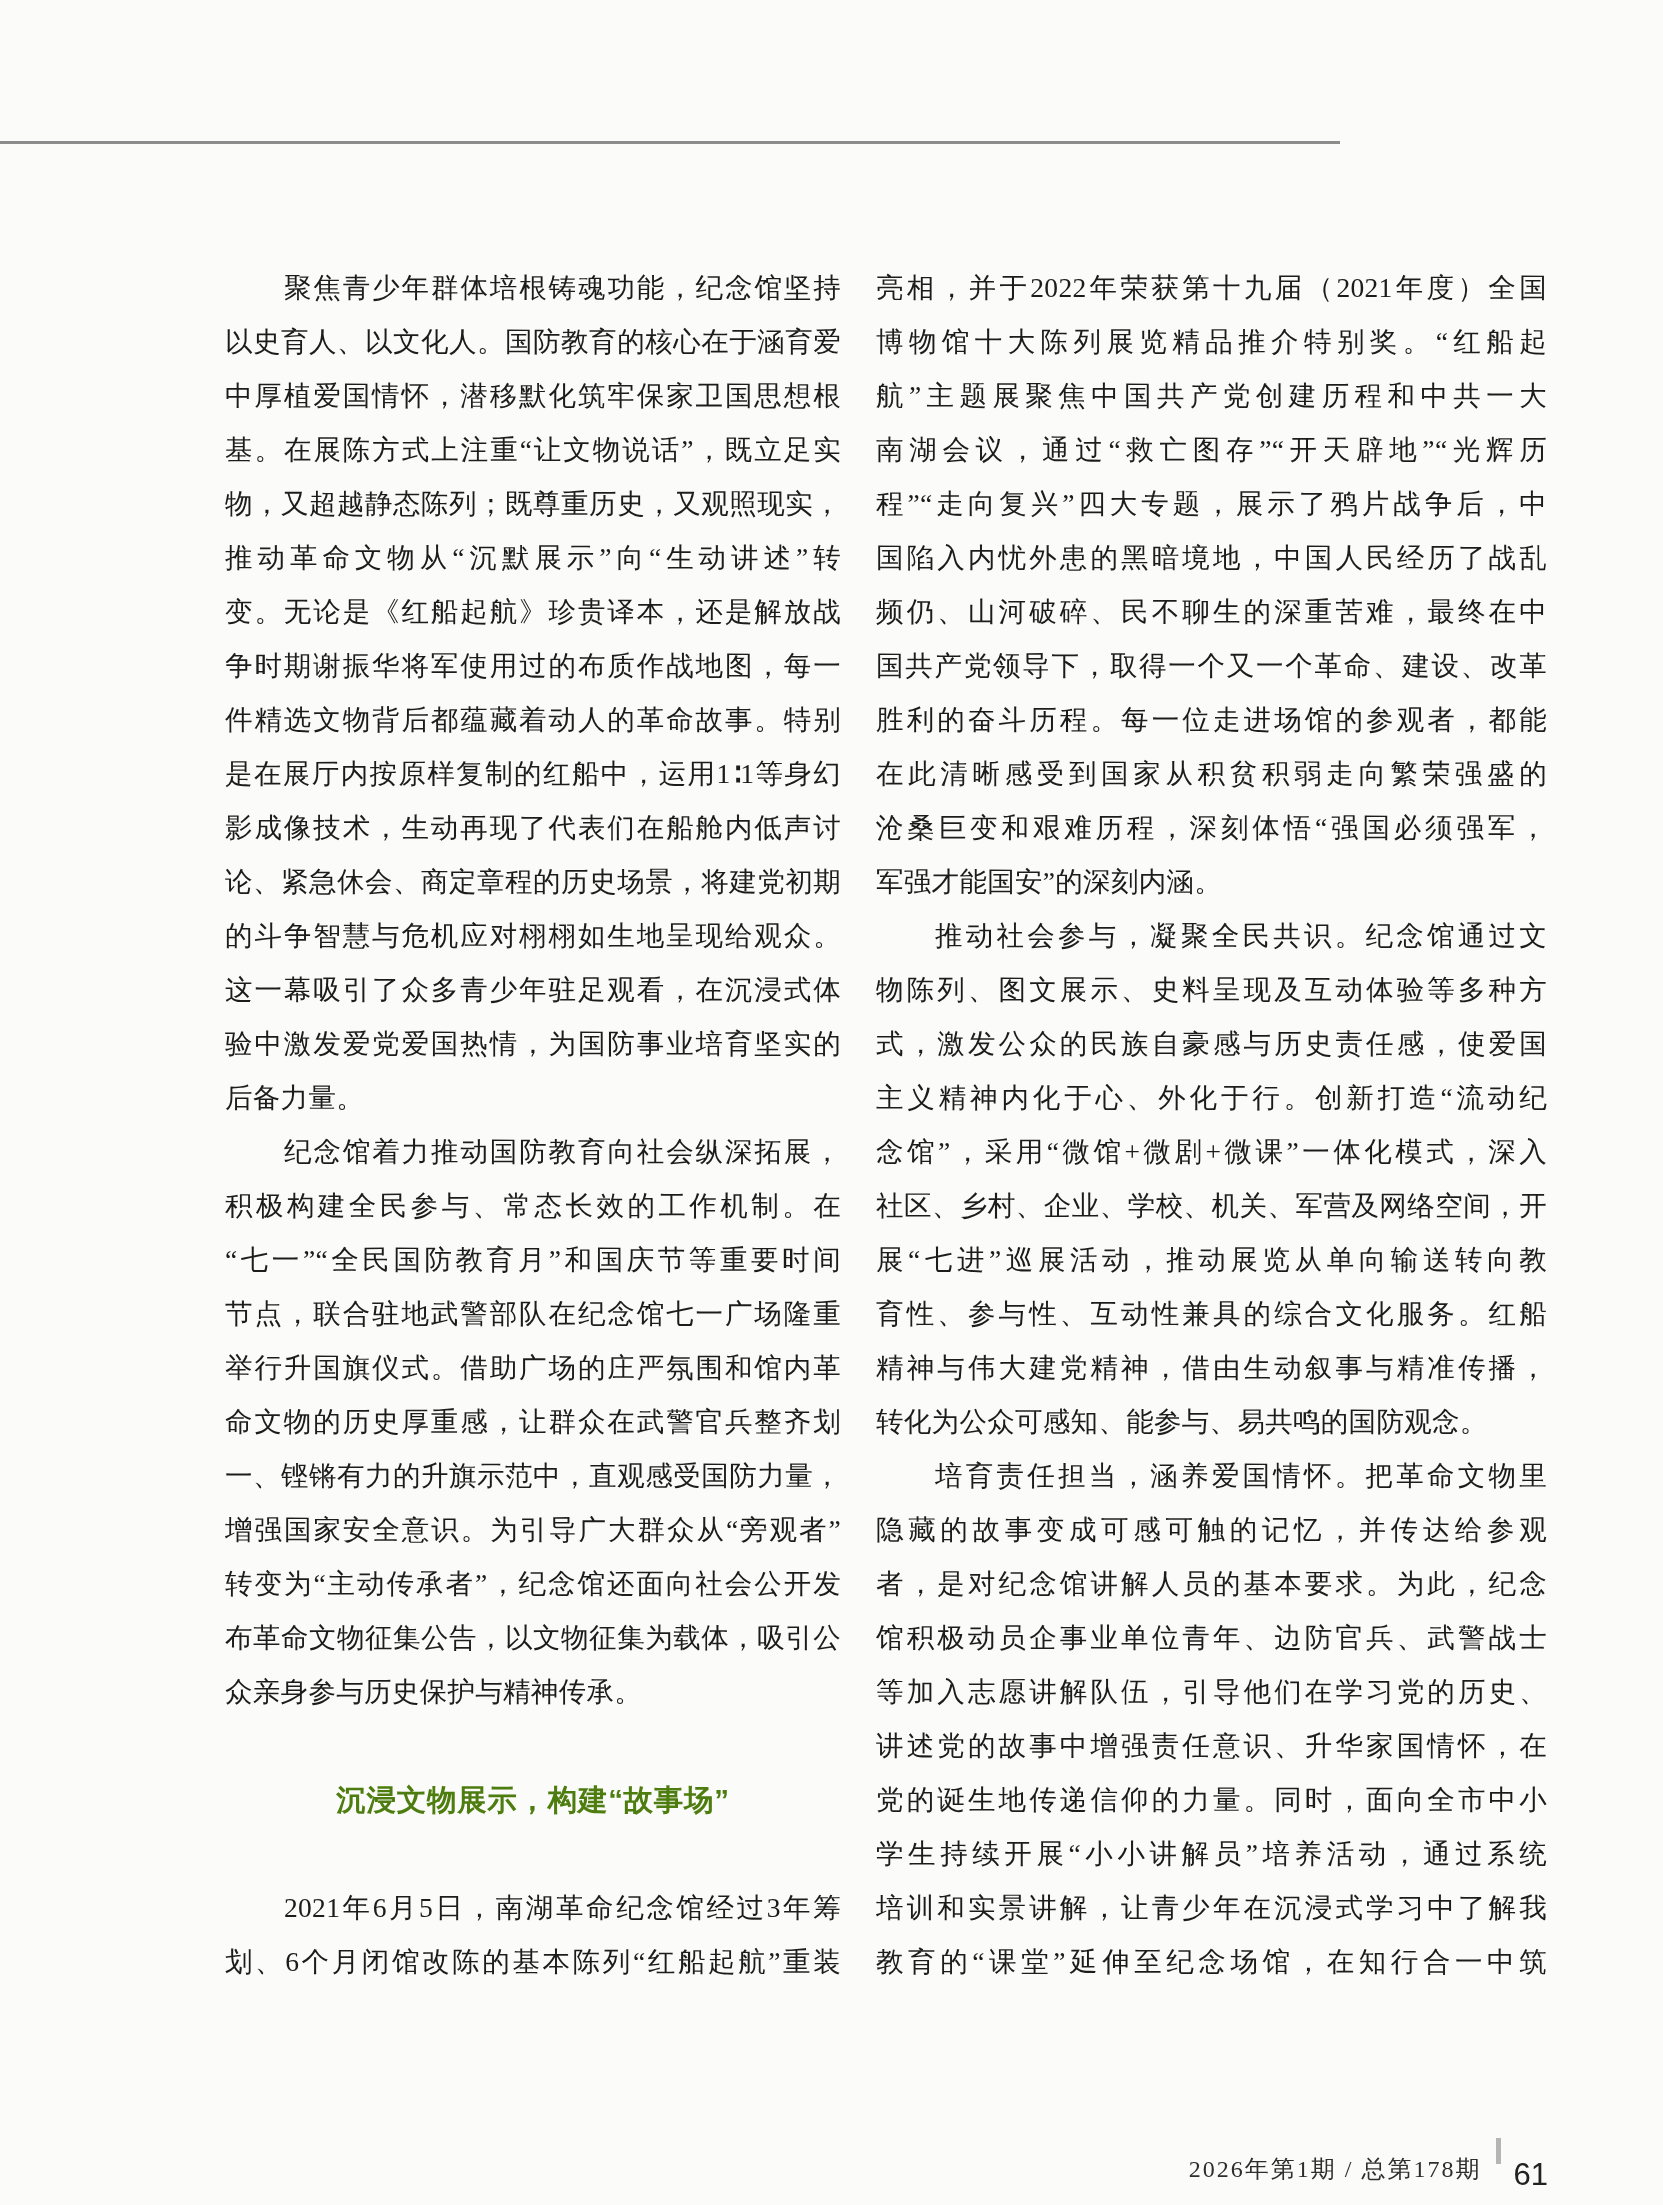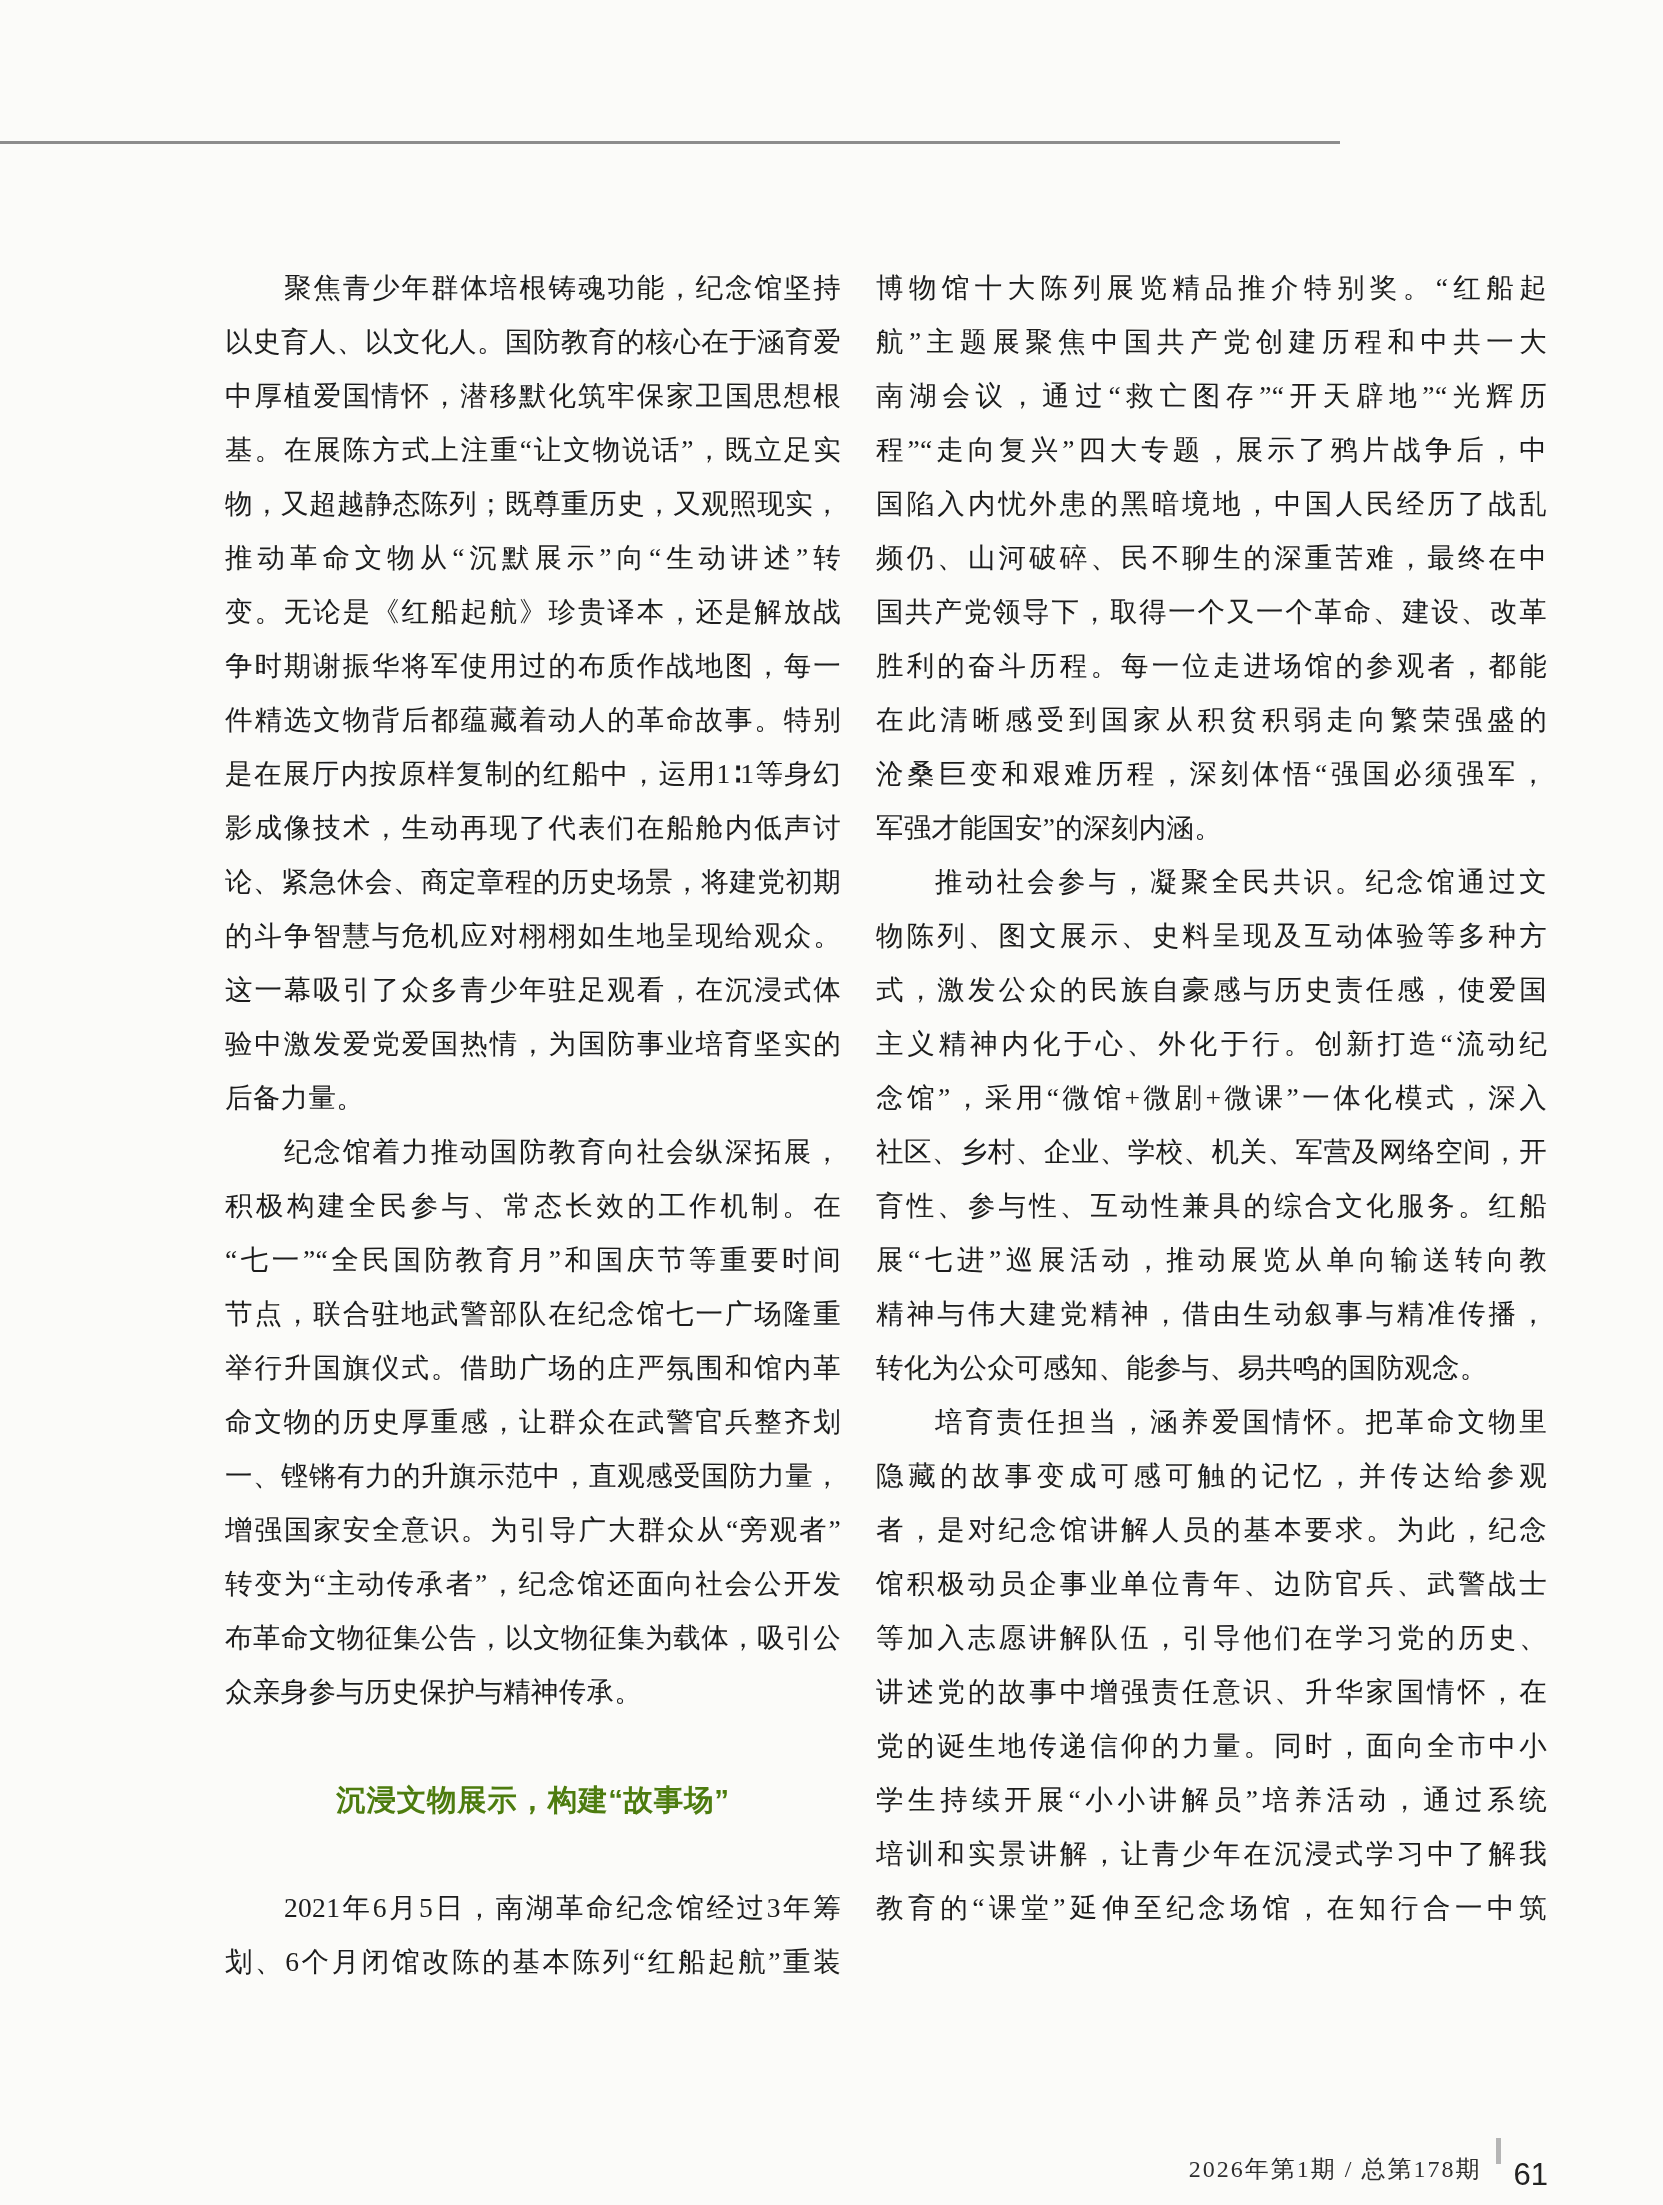--- a/index.html
+++ b/index.html
@@ -110,39 +110,40 @@
     <div class="line full">布革命文物征集公告，以文物征集为载体，吸引公</div>
     <div class="line end">众亲身参与历史保护与精神传承。</div>
     <div class="line gap"></div>
     <div class="line heading">沉浸文物展示，构建“故事场”</div>
     <div class="line gap"></div>
     <div class="line first">2021年6月5日，南湖革命纪念馆经过3年筹</div>
     <div class="line full">划、6个月闭馆改陈的基本陈列“红船起航”重装</div>
   </div>
 
 <div class="column column-right">
+    <div class="line full">亮相，并于2022年荣获第十九届（2021年度）全国</div>
     <div class="line full">博物馆十大陈列展览精品推介特别奖。“红船起</div>
     <div class="line full">航”主题展聚焦中国共产党创建历程和中共一大</div>
     <div class="line full">南湖会议，通过“救亡图存”“开天辟地”“光辉历</div>
     <div class="line full">程”“走向复兴”四大专题，展示了鸦片战争后，中</div>
     <div class="line full">国陷入内忧外患的黑暗境地，中国人民经历了战乱</div>
     <div class="line full">频仍、山河破碎、民不聊生的深重苦难，最终在中</div>
     <div class="line full">国共产党领导下，取得一个又一个革命、建设、改革</div>
     <div class="line full">胜利的奋斗历程。每一位走进场馆的参观者，都能</div>
     <div class="line full">在此清晰感受到国家从积贫积弱走向繁荣强盛的</div>
     <div class="line full">沧桑巨变和艰难历程，深刻体悟“强国必须强军，</div>
     <div class="line end">军强才能国安”的深刻内涵。</div>
     <div class="line first">推动社会参与，凝聚全民共识。纪念馆通过文</div>
     <div class="line full">物陈列、图文展示、史料呈现及互动体验等多种方</div>
     <div class="line full">式，激发公众的民族自豪感与历史责任感，使爱国</div>
     <div class="line full">主义精神内化于心、外化于行。创新打造“流动纪</div>
     <div class="line full">念馆”，采用“微馆+微剧+微课”一体化模式，深入</div>
     <div class="line full">社区、乡村、企业、学校、机关、军营及网络空间，开</div>
+    <div class="line full">展“七进”巡展活动，推动展览从单向输送转向教</div>
     <div class="line full">育性、参与性、互动性兼具的综合文化服务。红船</div>
-    <div class="line full">展“七进”巡展活动，推动展览从单向输送转向教</div>
     <div class="line full">精神与伟大建党精神，借由生动叙事与精准传播，</div>
     <div class="line end">转化为公众可感知、能参与、易共鸣的国防观念。</div>
     <div class="line first">培育责任担当，涵养爱国情怀。把革命文物里</div>
     <div class="line full">隐藏的故事变成可感可触的记忆，并传达给参观</div>
     <div class="line full">者，是对纪念馆讲解人员的基本要求。为此，纪念</div>
     <div class="line full">馆积极动员企事业单位青年、边防官兵、武警战士</div>
     <div class="line full">等加入志愿讲解队伍，引导他们在学习党的历史、</div>
     <div class="line full">讲述党的故事中增强责任意识、升华家国情怀，在</div>
     <div class="line full">党的诞生地传递信仰的力量。同时，面向全市中小</div>
     <div class="line full">学生持续开展“小小讲解员”培养活动，通过系统</div>

